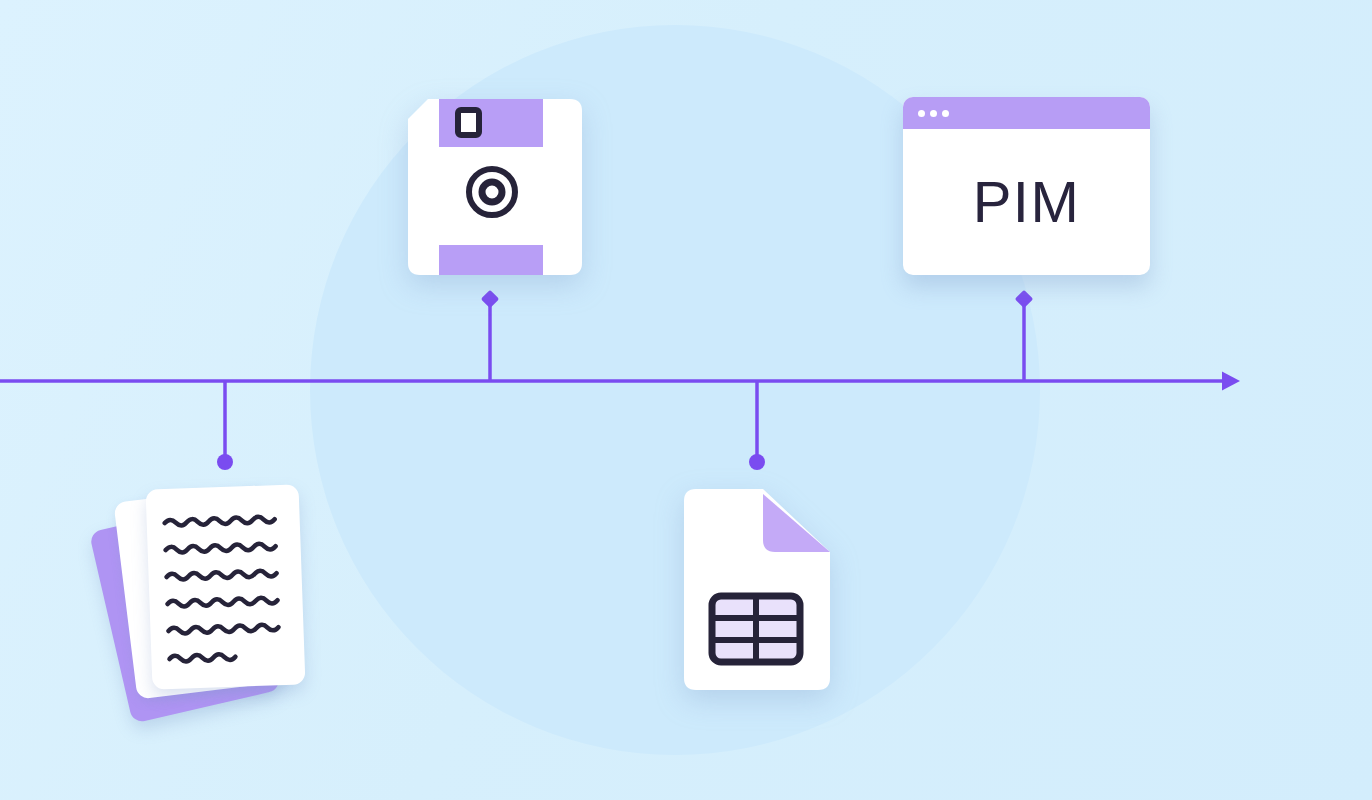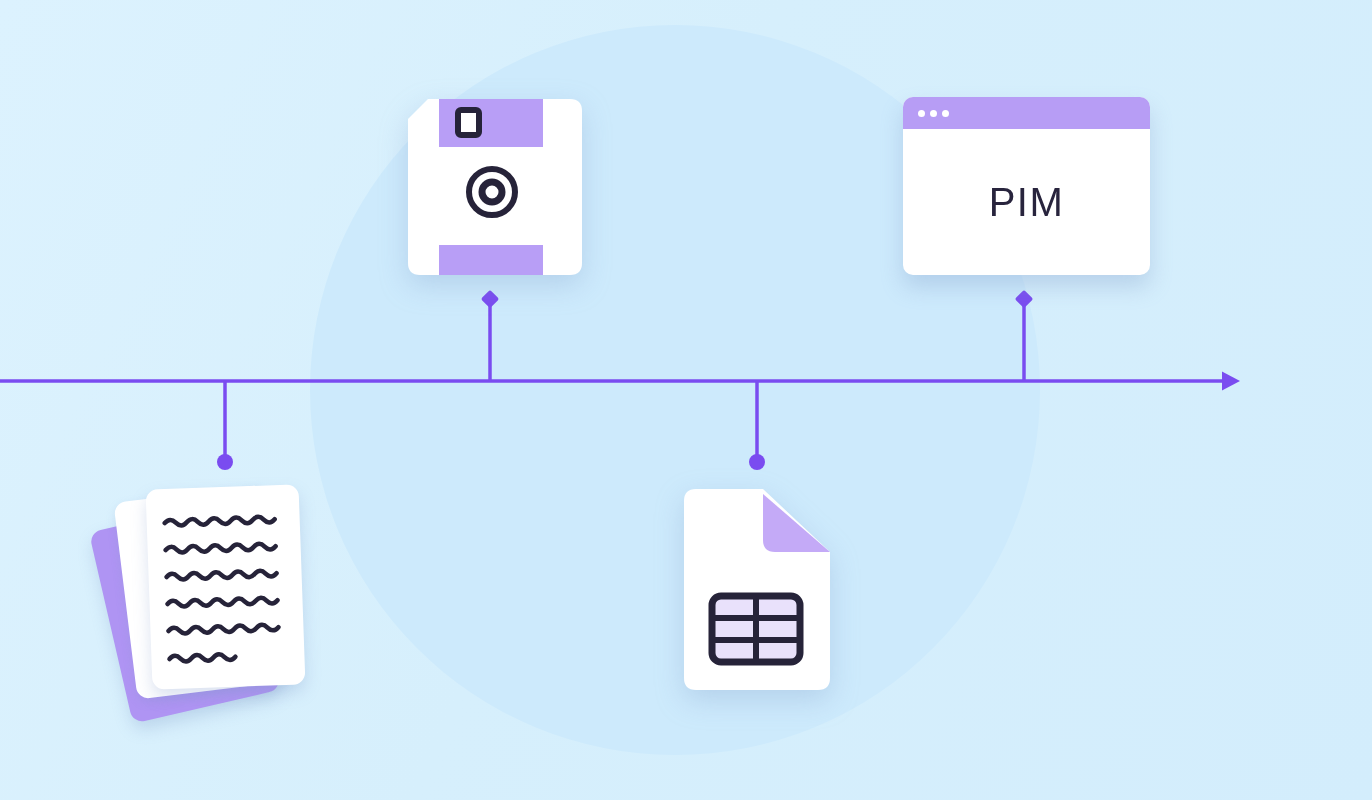--- a/index.html
+++ b/index.html
@@ -23,21 +23,21 @@
   }
   .pim-titlebar {
     height:32px; background:#b79df5; border-radius:10px 10px 0 0;
     display:flex; align-items:center; padding-left:15px; gap:5px;
   }
   .win-dot { width:7px; height:7px; border-radius:50%; background:#ffffff; }
   .pim-content {
     height:146px; display:flex; align-items:center; justify-content:center;
   }
   .pim-label {
-    font-size:40px; font-weight:400; letter-spacing:1.5px; color:#28243d; line-height:1;
+    font-size:58px; font-weight:400; letter-spacing:1.5px; color:#28243d; line-height:1;
   }
   .paper-stack { position:absolute; left:103px; top:477px; width:215px; height:240px; }
   .page {
     position:absolute; border-radius:12px;
   }
   .page-purple {
     left:6px; top:36px; width:152px; height:196px; background:#af94f3;
     transform:rotate(-13deg); box-shadow:0 8px 16px rgba(124,152,200,0.30);
   }
   .page-mid {

